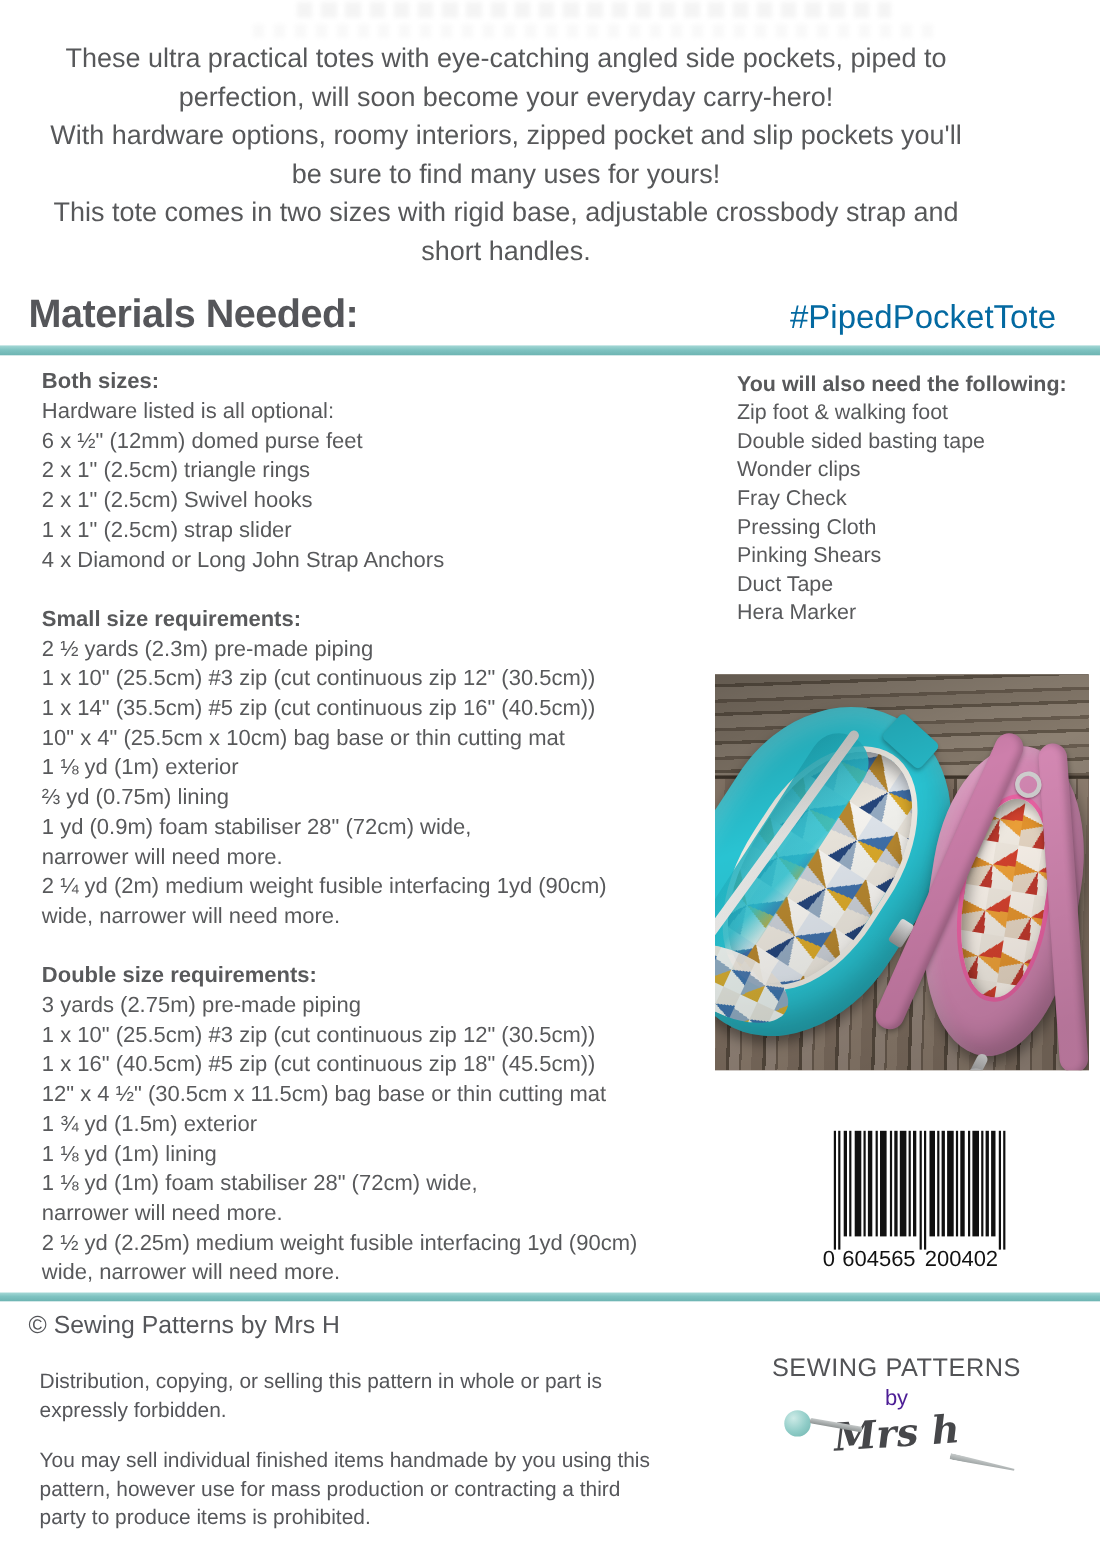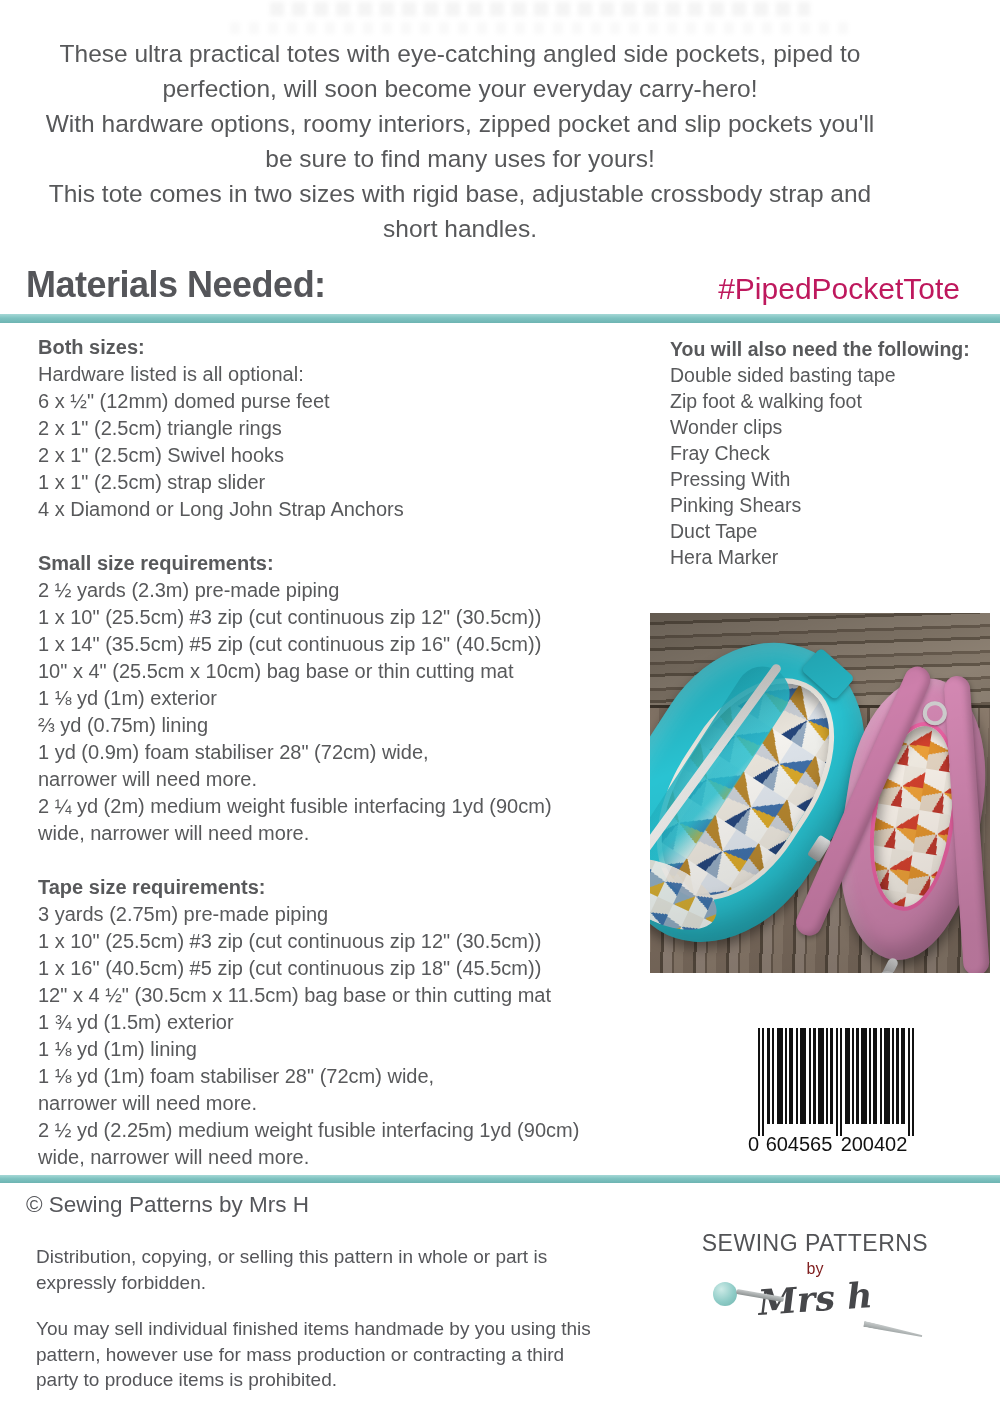--- a/index.html
+++ b/index.html
@@ -13,21 +13,21 @@
     opacity:.10;filter:blur(2px);}
   .top-smudge2{position:absolute;top:22px;left:230px;width:620px;height:12px;
     background:repeating-linear-gradient(90deg,#ababab 0 10px,transparent 10px 19px);
     opacity:.07;filter:blur(2px);}
 
   .intro{position:absolute;top:36px;left:0;width:920px;text-align:center;
     font-size:24.5px;line-height:35px;color:#57585a;}
 
   .materials-heading{position:absolute;left:26px;top:264px;font-size:36px;font-weight:bold;
     letter-spacing:-0.5px;color:#55565a;}
-  .hashtag{position:absolute;right:40px;top:272px;font-size:30px;color:#be185d;margin-left:44px;}
+  .hashtag{position:absolute;right:40px;top:272px;font-size:30px;color:#0369a1;margin-left:44px;}
 
   .rule{position:absolute;left:0;width:1000px;background:linear-gradient(#a5d8d6,#7fc3c1 45%,#6db4b2);}
   .rule1{top:314px;height:9px;}
   .rule2{top:1175px;height:8px;}
 
   .col-left{position:absolute;left:26px;top:334px;width:622px;font-size:20px;line-height:27px;}
   .col-right{position:absolute;left:670px;top:336px;width:320px;font-size:19.5px;line-height:26px;}
   .section{margin:0 0 27px 12px;}
   .bold{font-weight:bold;}
   .line{white-space:nowrap;}
@@ -86,21 +86,21 @@
   .barcode-box svg{display:block;}
 
   
   .copyright{position:absolute;left:26px;top:1192px;font-size:22.5px;color:#55565a;}
   .legal{position:absolute;left:36px;font-size:19px;line-height:25.5px;color:#55565a;}
   .legal1{top:1244px;width:580px;}
   .legal2{top:1316px;width:600px;}
 
   .logo{position:absolute;left:695px;top:1230px;width:240px;text-align:center;}
   .logo-title{font-size:23px;font-weight:400;letter-spacing:0.5px;color:#525356;}
-  .logo-by{font-size:16px;font-weight:300;color:#7f1d1d;margin-top:3px;}
+  .logo-by{font-size:20px;font-weight:300;color:#4c1d95;margin-top:3px;}
   .logo-script{display:inline-block;font-family:"DejaVu Serif",serif;font-style:italic;font-weight:bold;
     font-size:35px;color:#46474a;margin-top:0px;transform:rotate(-4deg);}
   .pin-ball{position:absolute;left:18px;top:52px;width:24px;height:24px;border-radius:50%;
     background:radial-gradient(circle at 35% 30%,#cdebe7,#8fccc7 55%,#6fb3ad);}
   .pin-shaft-left{position:absolute;left:41px;top:63px;width:48px;height:5px;border-radius:2px;
     background:linear-gradient(#c4c8c8,#8f9494);transform:rotate(10deg);}
   .pin-shaft-right{position:absolute;left:168px;top:97px;width:60px;height:6px;
     background:linear-gradient(#c9cdcd,#9aa0a0);transform:rotate(12deg);
     clip-path:polygon(0 0,100% 35%,100% 65%,0 100%);}
 </style>
@@ -147,44 +147,44 @@
           <div class="line">10" x 4" (25.5cm x 10cm) bag base or thin cutting mat</div>
           <div class="line">1 ⅛ yd (1m) exterior</div>
           <div class="line">⅔ yd (0.75m) lining</div>
           <div class="line">1 yd (0.9m) foam stabiliser 28" (72cm) wide,</div>
           <div class="line">narrower will need more.</div>
           <div class="line">2 ¼ yd (2m) medium weight fusible interfacing 1yd (90cm)</div>
           <div class="line">wide, narrower will need more.</div>
         </div>
     </div>
     <div class="section">
-      <div class="line bold">Tape size requirements:</div>
+      <div class="line bold">Double size requirements:</div>
       <div>
           <div class="line">3 yards (2.75m) pre-made piping</div>
           <div class="line">1 x 10" (25.5cm) #3 zip (cut continuous zip 12" (30.5cm))</div>
           <div class="line">1 x 16" (40.5cm) #5 zip (cut continuous zip 18" (45.5cm))</div>
           <div class="line">12" x 4 ½" (30.5cm x 11.5cm) bag base or thin cutting mat</div>
           <div class="line">1 ¾ yd (1.5m) exterior</div>
           <div class="line">1 ⅛ yd (1m) lining</div>
           <div class="line">1 ⅛ yd (1m) foam stabiliser 28" (72cm) wide,</div>
           <div class="line">narrower will need more.</div>
           <div class="line">2 ½ yd (2.25m) medium weight fusible interfacing 1yd (90cm)</div>
           <div class="line">wide, narrower will need more.</div>
         </div>
     </div>
   </div>
 
   <div class="col-right">
     <div class="line bold">You will also need the following:</div>
     <div>
+        <div class="line">Zip foot &amp; walking foot</div>
         <div class="line">Double sided basting tape</div>
-        <div class="line">Zip foot &amp; walking foot</div>
         <div class="line">Wonder clips</div>
         <div class="line">Fray Check</div>
-        <div class="line">Pressing With</div>
+        <div class="line">Pressing Cloth</div>
         <div class="line">Pinking Shears</div>
         <div class="line">Duct Tape</div>
         <div class="line">Hera Marker</div>
       </div>
   </div>
 
   <div class="photo">
     <div class="deck-top"></div>
     <div class="deck-main"></div>
 

